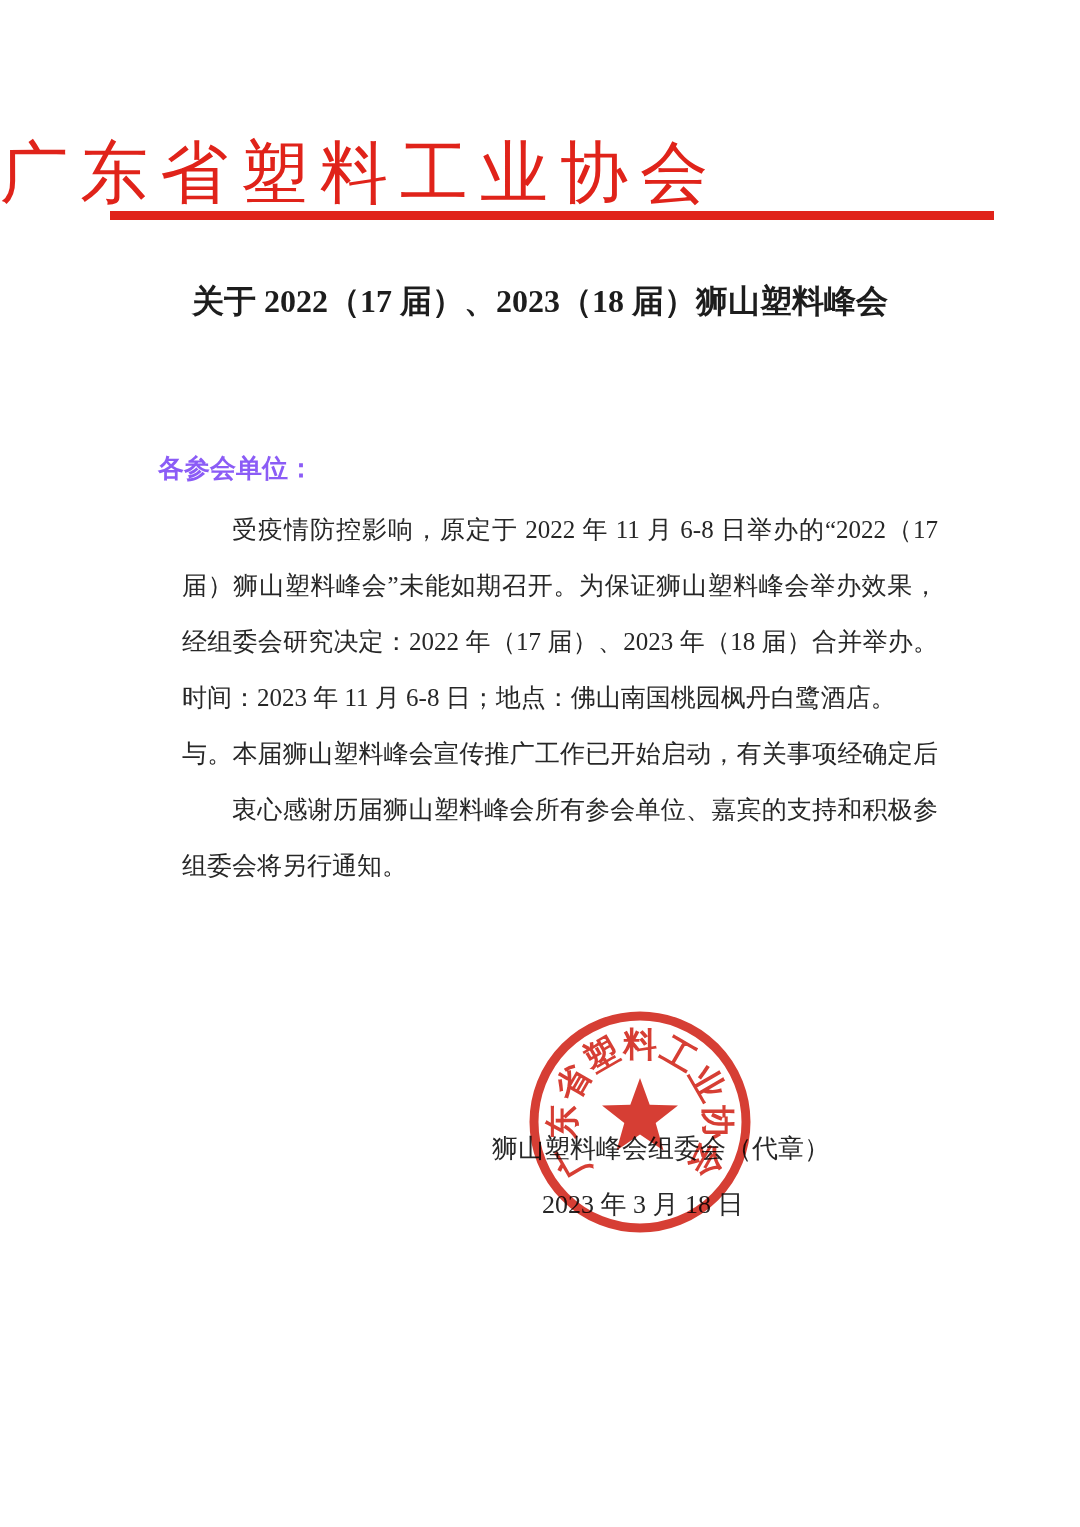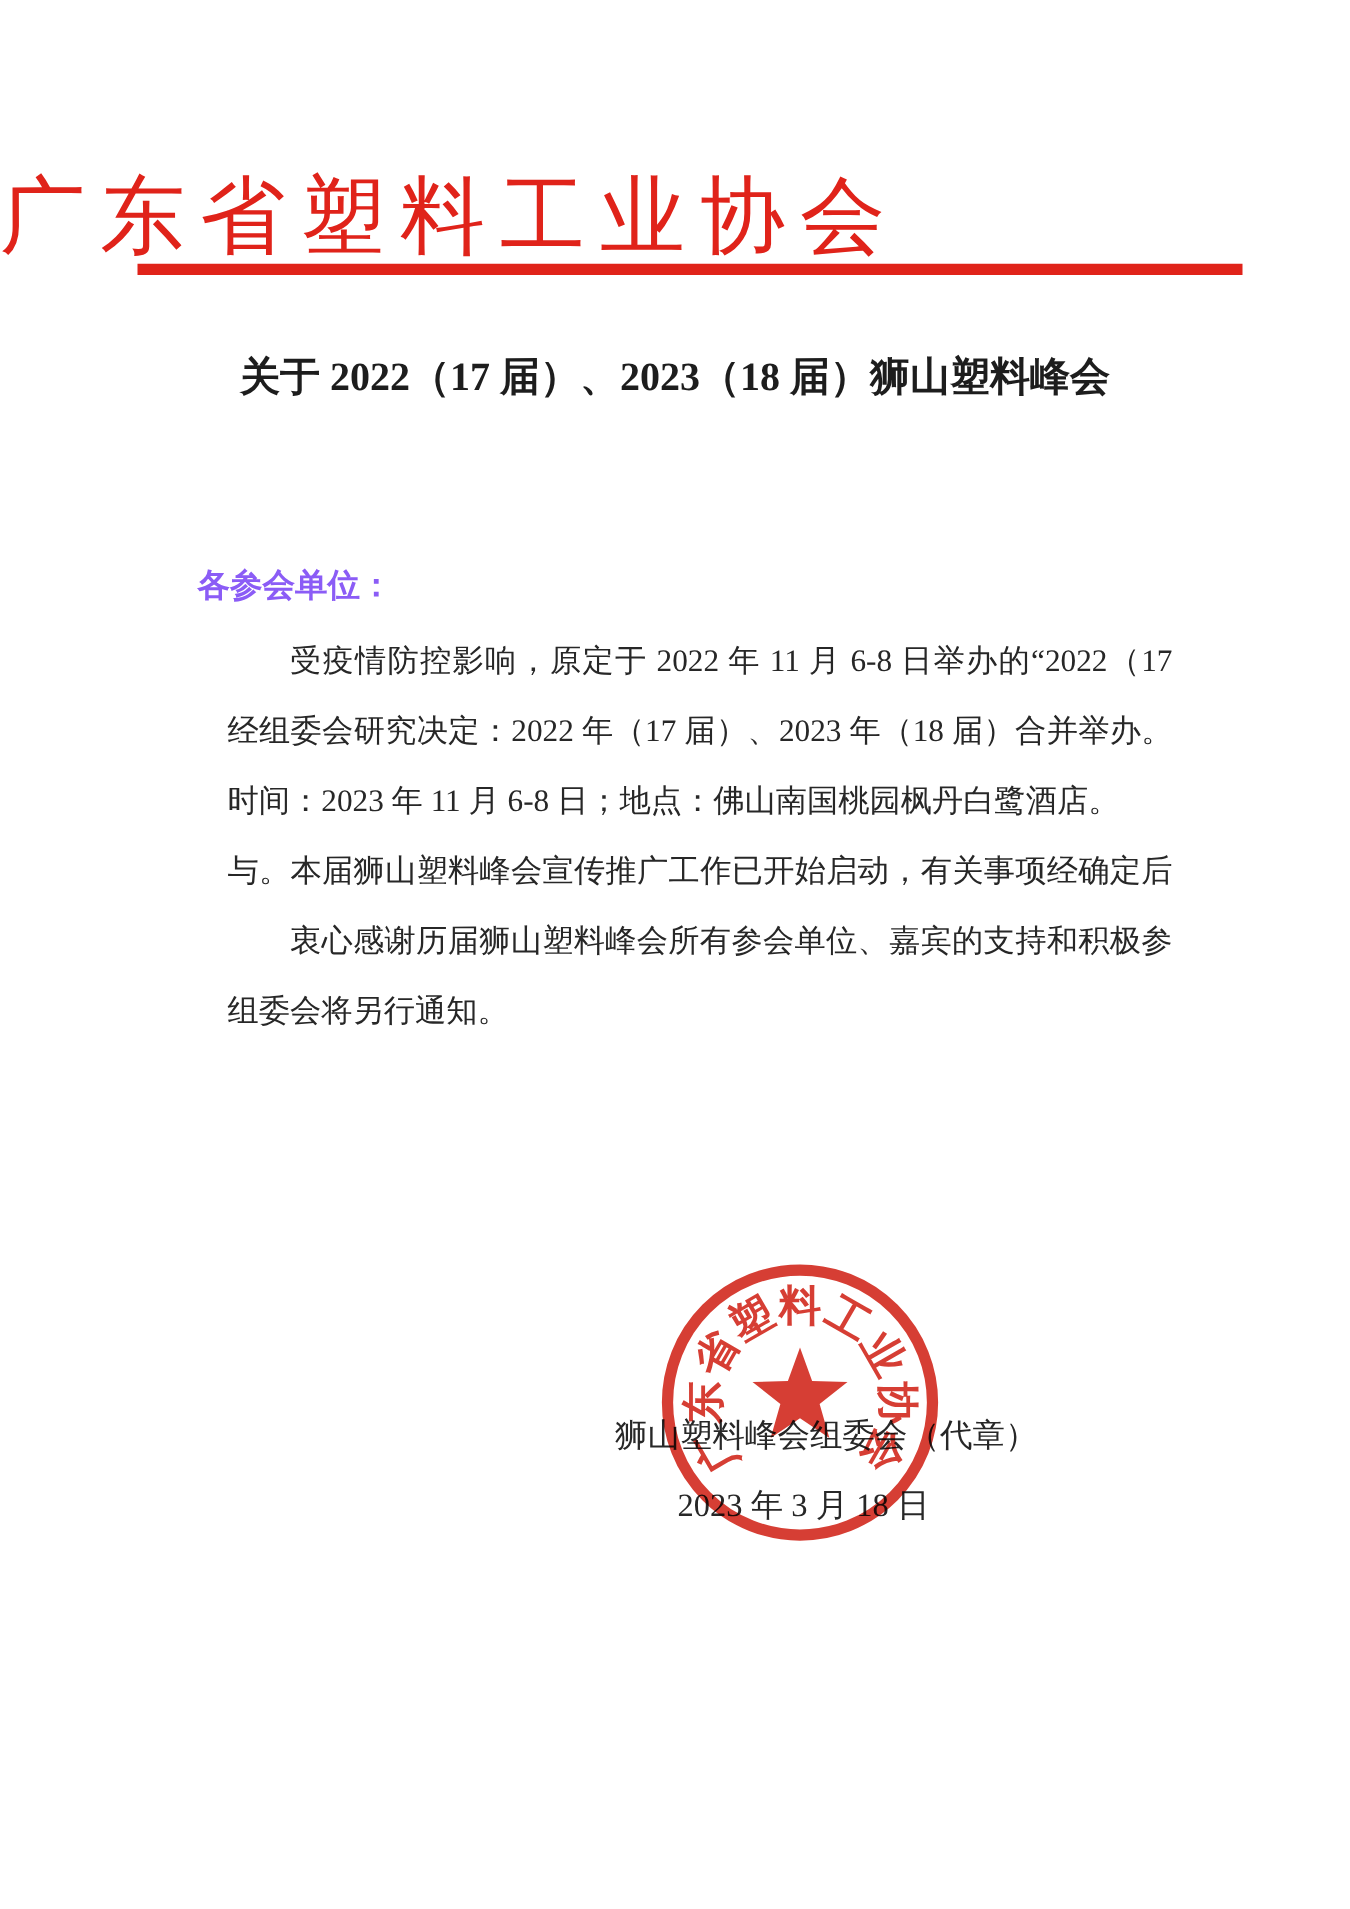--- a/index.html
+++ b/index.html
@@ -83,20 +83,21 @@
   <div class="letterhead-rule"></div>
 
   <div class="doc-title">
     <div>关于 2022（17 届）、2023（18 届）狮山塑料峰会</div>
   </div>
 
   <div class="salutation">各参会单位：</div>
 
   <div class="body-text">
     <div class="line indent">受疫情防控影响，原定于 2022 年 11 月 6-8 日举办的“2022（17</div>
+    <div class="line">届）狮山塑料峰会”未能如期召开。为保证狮山塑料峰会举办效果，</div>
     <div class="line">经组委会研究决定：2022 年（17 届）、2023 年（18 届）合并举办。</div>
     <div class="line plain">时间：2023 年 11 月 6-8 日；地点：佛山南国桃园枫丹白鹭酒店。</div>
     <div class="line">与。本届狮山塑料峰会宣传推广工作已开始启动，有关事项经确定后</div>
     <div class="line indent">衷心感谢历届狮山塑料峰会所有参会单位、嘉宾的支持和积极参</div>
     <div class="line plain">组委会将另行通知。</div>
   </div>
 
   <div class="signature">狮山塑料峰会组委会（代章）</div>
   <div class="sign-date">2023 年 3 月 18 日</div>
 

